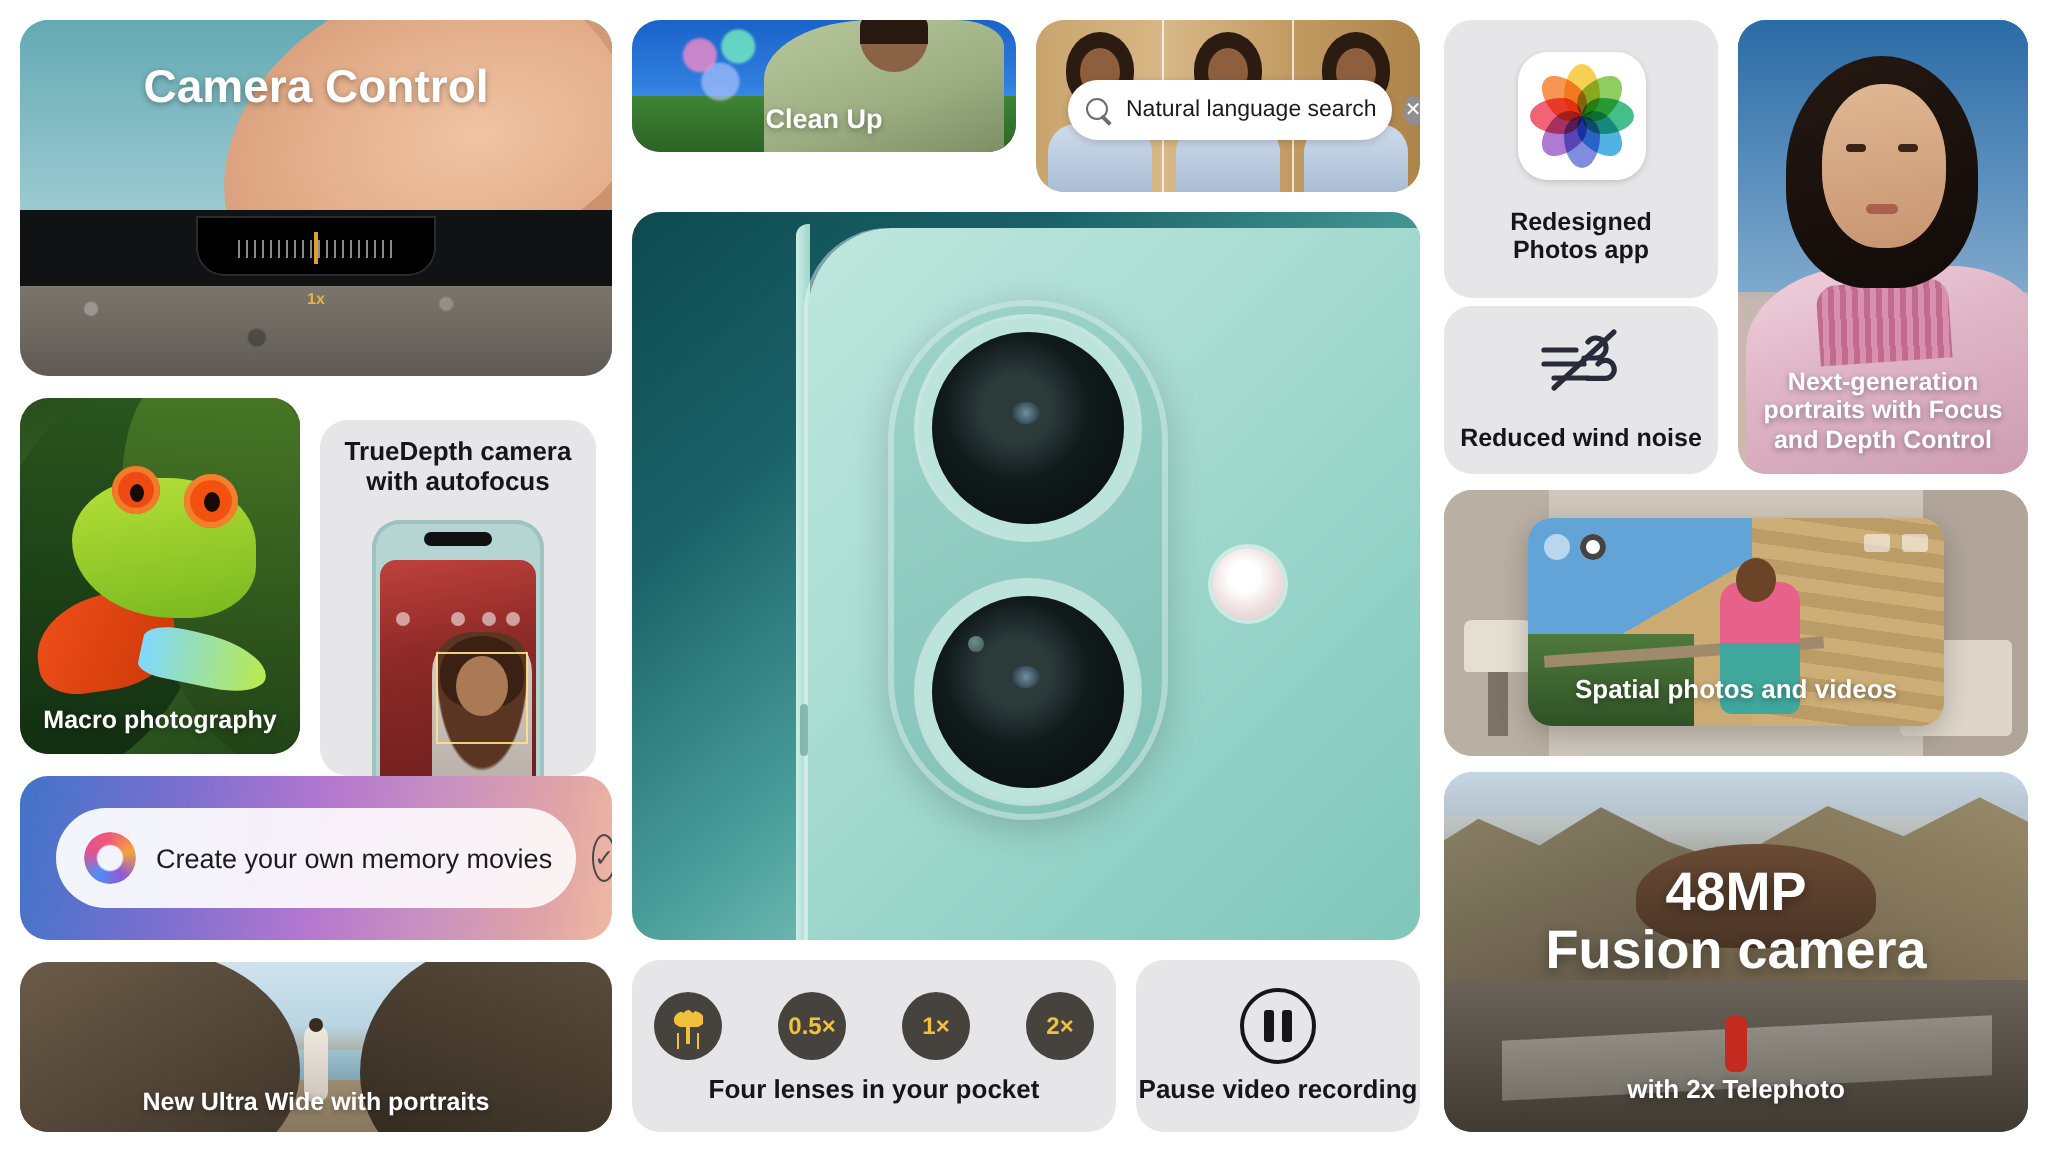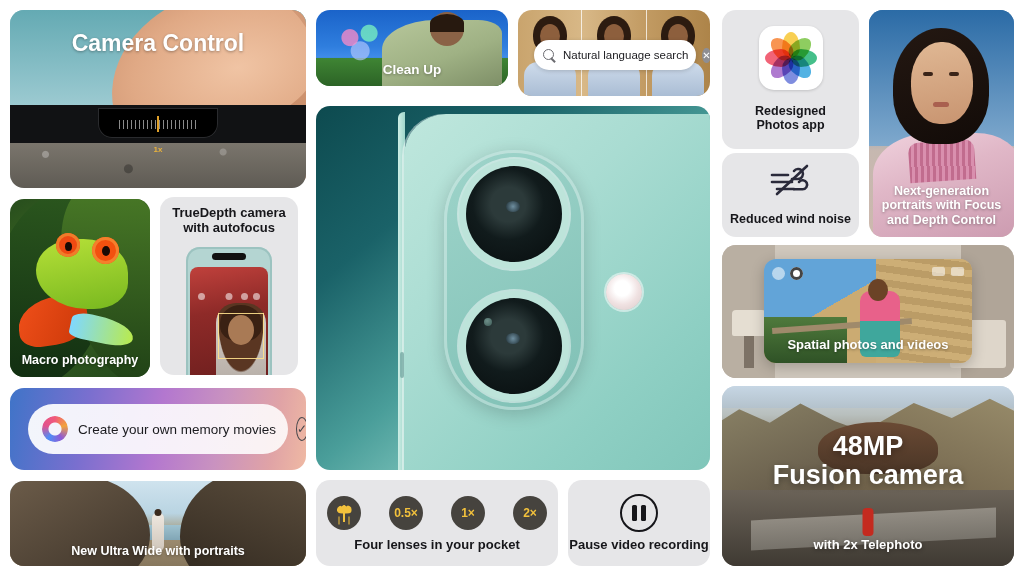--- a/index.html
+++ b/index.html
@@ -92,21 +92,21 @@
      border-radius:50%; background:#180a05; }
   #macro .legs { position:absolute; left:8px; top:98px; width:70px; height:48px;
      background: linear-gradient(120deg,#f1501a,#c93708); border-radius: 60% 20% 50% 30%;
      transform: rotate(-8deg); }
   #macro .foot { position:absolute; left:60px; top:118px; width:64px; height:26px;
      background: linear-gradient(90deg,#7fd8ff,#b9ea4d); border-radius: 30% 60% 40% 20%;
      transform: rotate(12deg); }
   #macro .cap { bottom: 10px; font-size: 12.5px; }
 
   
-  #truedepth { left: 160px; top: 197px; width: 138px; height: 178px; }
+  #truedepth { left: 160px; top: 210px; width: 138px; height: 178px; }
   #truedepth .grey-label { top: 8px; font-size: 13px; }
   #td-phone { position:absolute; left:50%; transform:translateX(-50%); top:50px;
      width: 86px; height: 130px; background:#b4d5d2; border-radius: 14px 14px 0 0;
      box-shadow: inset 0 0 0 2px #9cc3c0; overflow:hidden; }
   #td-screen { position:absolute; left:4px; right:4px; top:20px; bottom:0;
      background: linear-gradient(170deg,#c0413c 0%, #8e2a28 40%, #6e1f1e 100%);
      border-radius: 8px 8px 0 0; overflow:hidden; }
   #td-person { position:absolute; left:26px; bottom:0; width:50px; height:74px;
      background: radial-gradient(ellipse at 50% 26%, #5a3622 0 22px, transparent 23px),
                  linear-gradient(#d8cfc8,#b9b1aa); border-radius: 20px 20px 0 0; }
@@ -155,21 +155,21 @@
      background: linear-gradient(#9fc2cf,#7fa4b4); }
   #uw-person { position:absolute; left:50%; transform:translateX(-50%); top:32px;
      width:12px; height:38px; background: linear-gradient(#efe8e0,#cfc6bb); border-radius:5px; }
   #uw-head { position:absolute; left:50%; transform:translateX(-50%); top:28px;
      width:7px; height:7px; background:#3a2a1e; border-radius:50%; }
   #uw-sand { position:absolute; left:0; right:0; bottom:0; height:26px;
      background: linear-gradient(#9b8a6e,#87775d); }
   #ultrawide .cap { bottom: 8px; font-size: 12.5px; }
 
   
-  #cleanup { left: 316px; top: 10px; width: 192px; height: 76px;
+  #cleanup { left: 316px; top: 10px; width: 192px; height: 66px;
      background: linear-gradient(#1a63c9 0%, #2f7ede 48%, #3f8ce8 62%, #2f6a31 72%, #3f8b3a 100%); }
   #cu-grass { position:absolute; left:0; right:0; bottom:0; height:28px;
      background: linear-gradient(#3f8534,#2c6326); }
   #cu-ghosts { position:absolute; left:16px; bottom:22px; width:64px; height:44px;
      background:
        radial-gradient(circle at 28% 40%, rgba(255,140,200,.75) 0 8px, transparent 9px),
        radial-gradient(circle at 58% 30%, rgba(130,255,190,.7) 0 8px, transparent 9px),
        radial-gradient(circle at 44% 70%, rgba(180,200,255,.65) 0 9px, transparent 10px);
      filter: blur(.4px); }
   #cu-person { position:absolute; right:6px; bottom:0; width:120px; height:66px;

